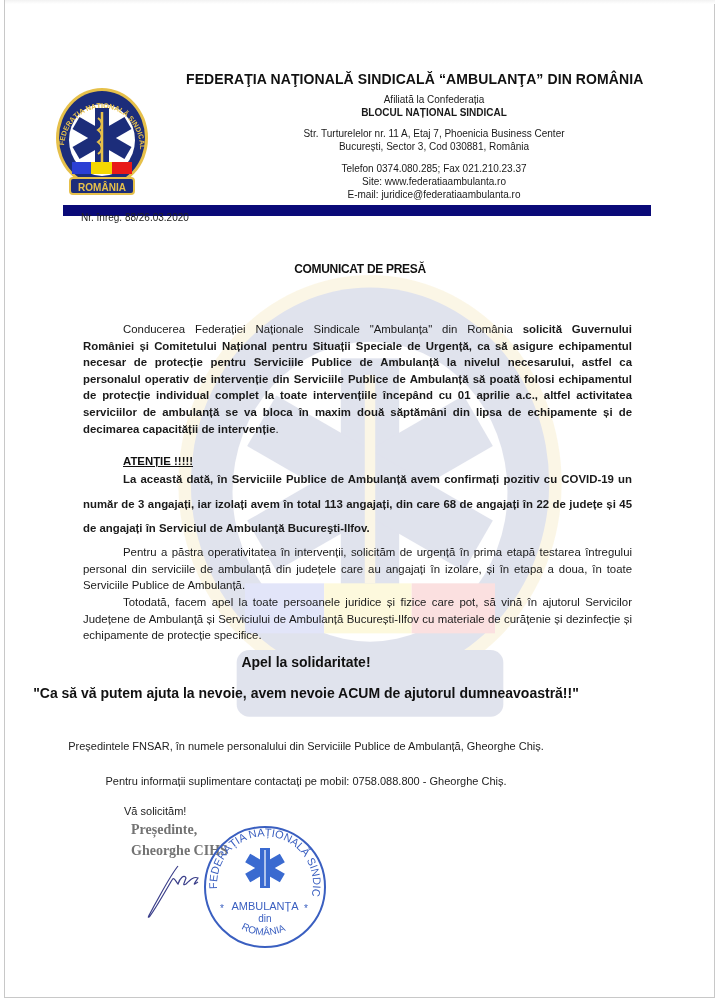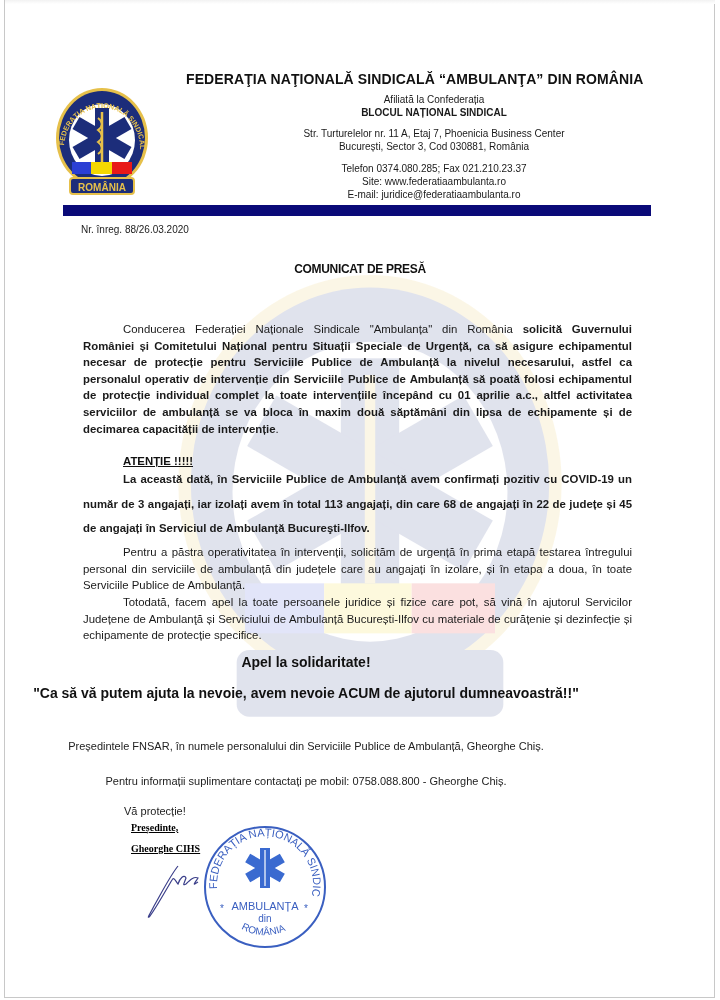--- a/index.html
+++ b/index.html
@@ -11,40 +11,40 @@
   .topshade { position:absolute; left:5px; top:0; width:710px; height:4px;
               background:linear-gradient(#f2f2f2, #ffffff); }
   
   .logo { position:absolute; left:54px; top:86px; width:96px; height:112px; }
   .org-title { position:absolute; left:186px; top:71px; font-size:14px; font-weight:bold;
                letter-spacing:0.1px; white-space:nowrap; }
   .hdr-line { position:absolute; left:274px; width:320px; text-align:center; font-size:10px;
               color:#1a1a1a; white-space:nowrap; }
   .hdr-line.bold { font-weight:bold; }
   .blue-bar { position:absolute; left:63px; top:205px; width:588px; height:11px; background:#0a0a78; }
-  .reg-no { position:absolute; left:81px; top:224px; font-size:10px; color:#222; }
+  .reg-no { position:absolute; left:81px; top:212px; font-size:10px; color:#222; }
   
   .watermark { position:absolute; left:170px; top:265px; width:400px; height:470px; opacity:0.13; pointer-events:none; }
   
   .doc-title { position:absolute; left:0; width:720px; top:262px; text-align:center;
                font-size:12px; font-weight:bold; letter-spacing:-0.3px; }
   .para { position:absolute; left:83px; width:549px; font-size:11.4px; line-height:16.6px;
           text-align:justify; color:#1a1a1a; }
   .para .ind { display:inline-block; width:40px; }
   .b { font-weight:bold;margin-top:20px; }
   .atentie { position:absolute; left:123px; top:455px; font-size:11.4px; font-weight:bold; text-decoration:underline; }
   .para.alert { font-weight:bold; line-height:24.5px; top:467px; }
   .center { position:absolute; left:0; width:612px; text-align:center; }
   .apel { top:654px; font-size:14px; font-weight:bold; }
   .quote { top:685px; font-size:14px; font-weight:bold; }
   .pres { top:740px; font-size:11px; color:#222; }
   .contact { top:775px; font-size:11px; color:#222; }
   .thanks { position:absolute; left:124px; top:805px; font-size:11px; color:#222; }
   .sig-title { position:absolute; left:131px; font-family:"Liberation Serif", serif; font-weight:bold;
-               font-size:10px; color:#000000;text-decoration:underline; }
+               font-size:14px; color:#737373; }
   .signature { position:absolute; left:140px; top:862px; width:80px; height:60px; }
   .stamp { position:absolute; left:200px; top:822px; width:130px; height:130px; }
 </style>
 </head>
 <body>
 
 <div class="page"></div>
 <div class="topshade"></div>
 
 <svg class="logo" viewBox="0 0 96 112">
@@ -118,21 +118,21 @@
 <div class="para" style="top:594px;">
   <span class="ind"></span><span>Totodată, facem apel la toate persoanele juridice și fizice care pot, să vină în ajutorul Servicilor Județene  de Ambulanţă și Serviciului de Ambulanță București-Ilfov cu materiale de curățenie și dezinfecție și echipamente de protecție specifice.</span>
 </div>
 
 <div class="center apel">Apel la solidaritate!</div>
 <div class="center quote">"Ca să vă putem ajuta la nevoie, avem nevoie ACUM de ajutorul dumneavoastră!!"</div>
 
 <div class="center pres">Președintele FNSAR, în numele personalului din Serviciile Publice de Ambulanță, Gheorghe Chiș.</div>
 <div class="center contact">Pentru informații suplimentare contactați pe mobil: 0758.088.800 - Gheorghe Chiș.</div>
 
-<div class="thanks">Vă protecție!</div>
+<div class="thanks">Vă solicităm!</div>
 <div class="sig-title" style="top:822px;">Președinte,</div>
 <div class="sig-title" style="top:843px;">Gheorghe CIHS</div>
 
 <svg class="signature" viewBox="0 0 80 60">
   <path d="M38 4 C30 14 22 30 14 44 C10 52 6 58 10 54 C16 46 26 28 32 18 C34 14 36 20 38 22 C40 16 44 12 46 16 C44 22 42 24 46 22 C50 18 54 14 58 16 C54 22 52 24 58 20" stroke="#3b3f8a" stroke-width="1.2" fill="none"></path>
 </svg>
 
 <svg class="stamp" viewBox="0 0 130 130">
   <defs>
     <path id="stampTop" d="M 18 72 A 48 48 0 1 1 112 72"></path>

